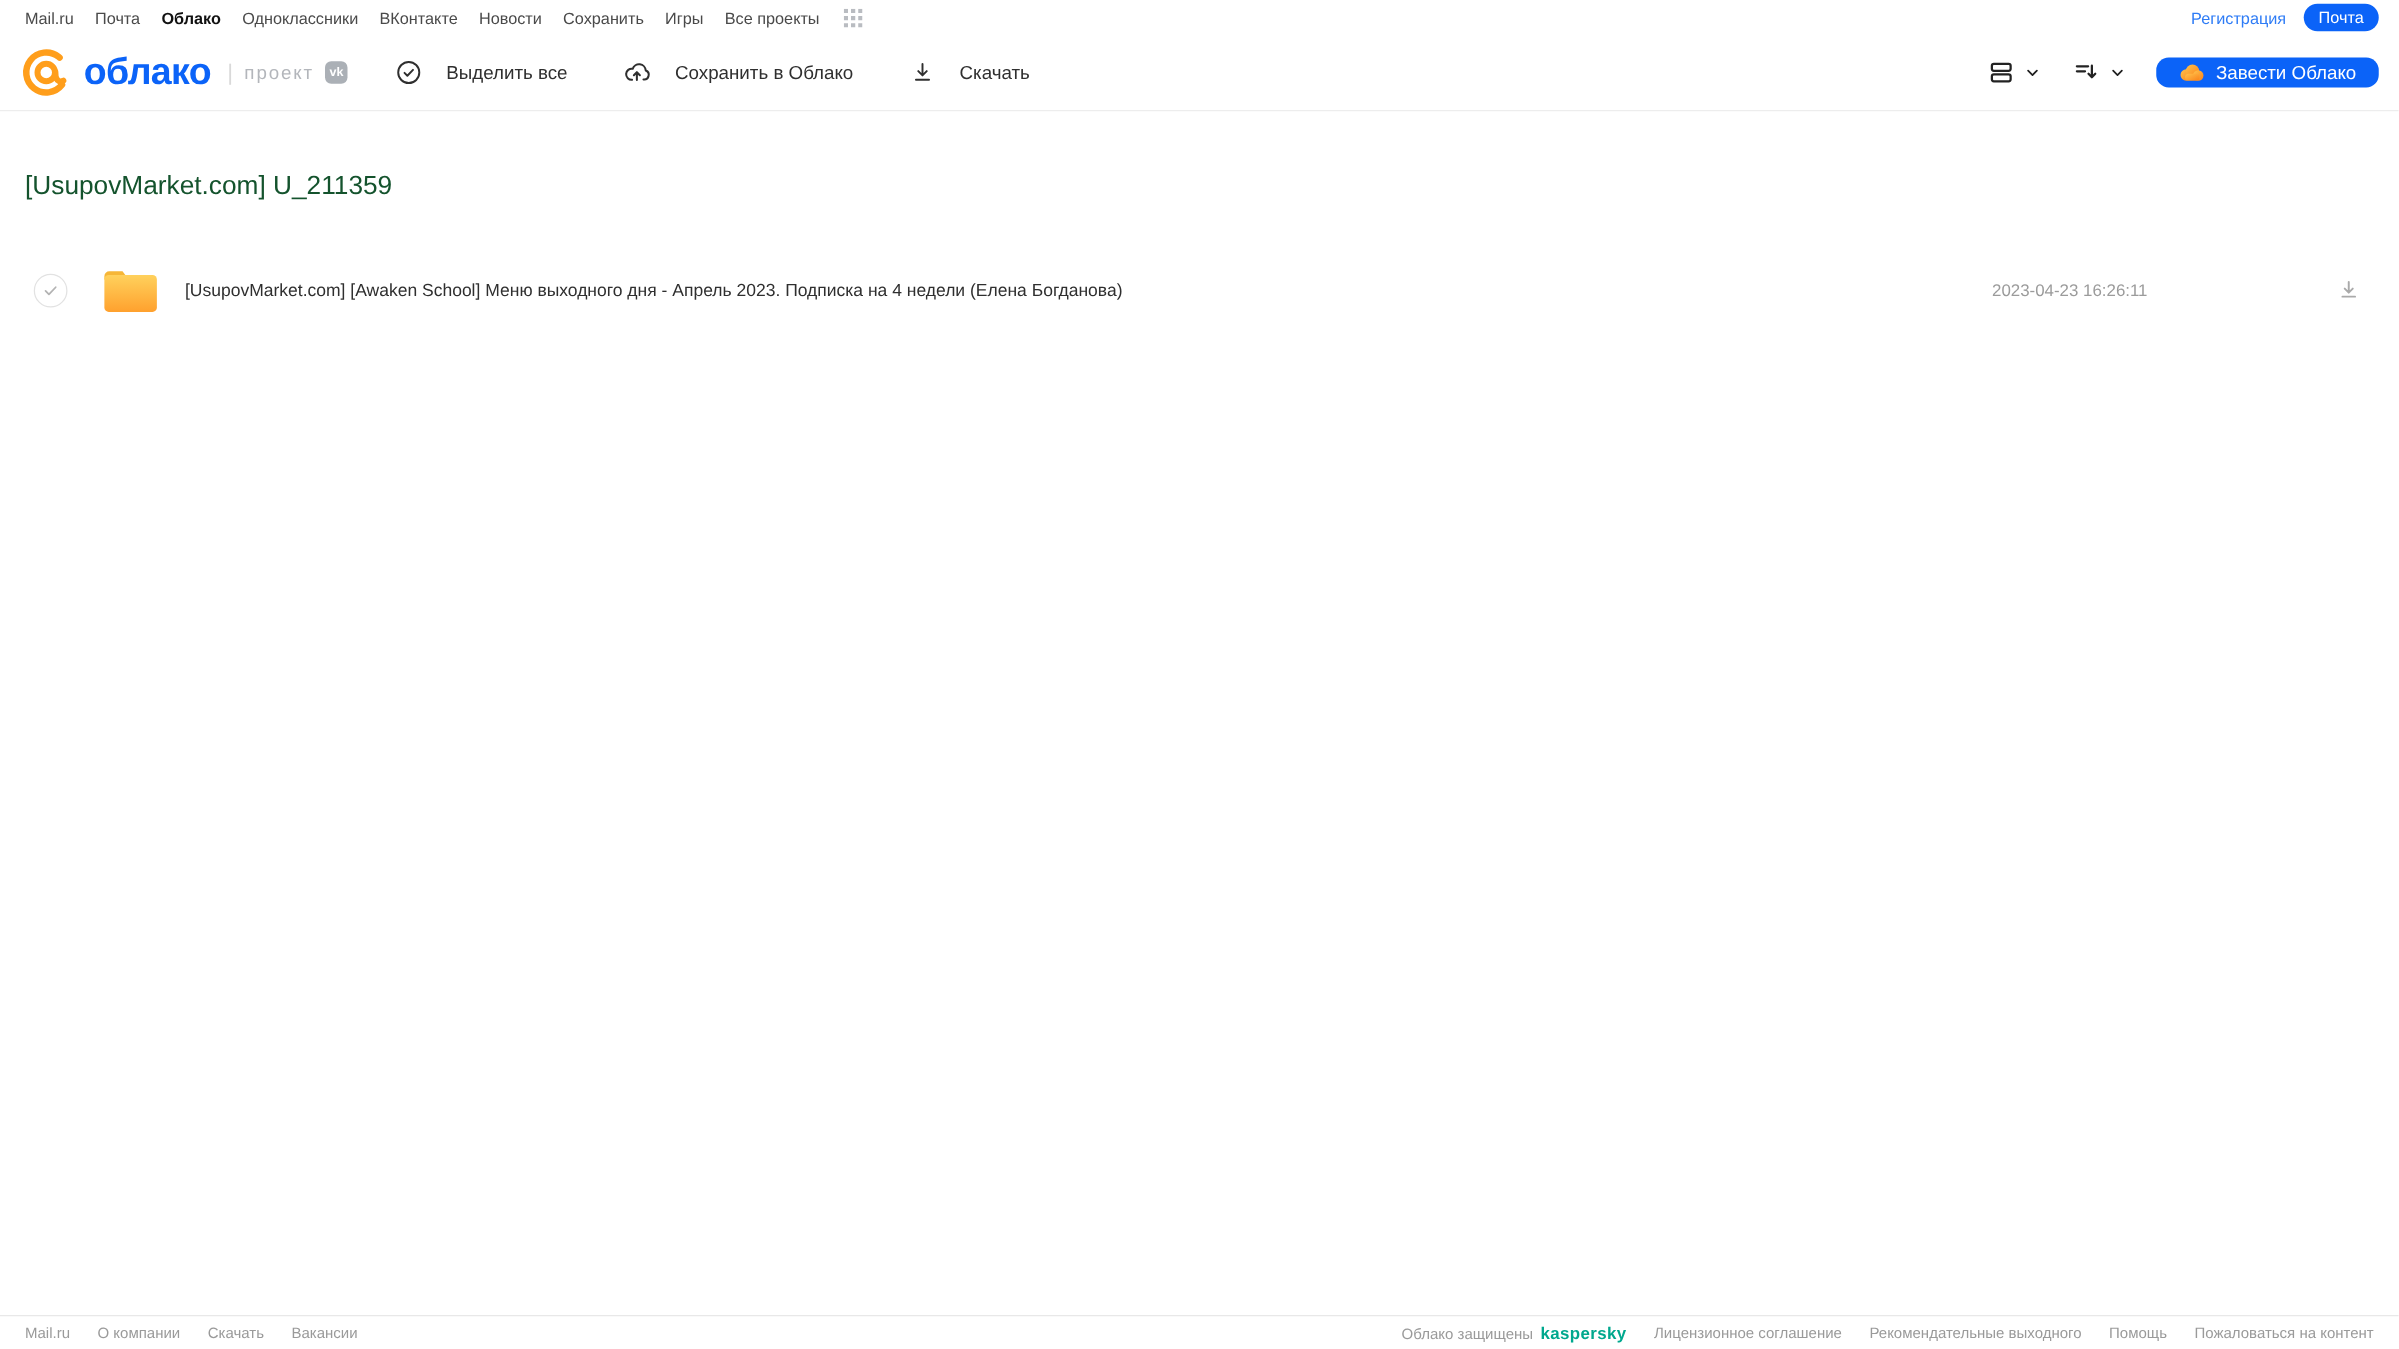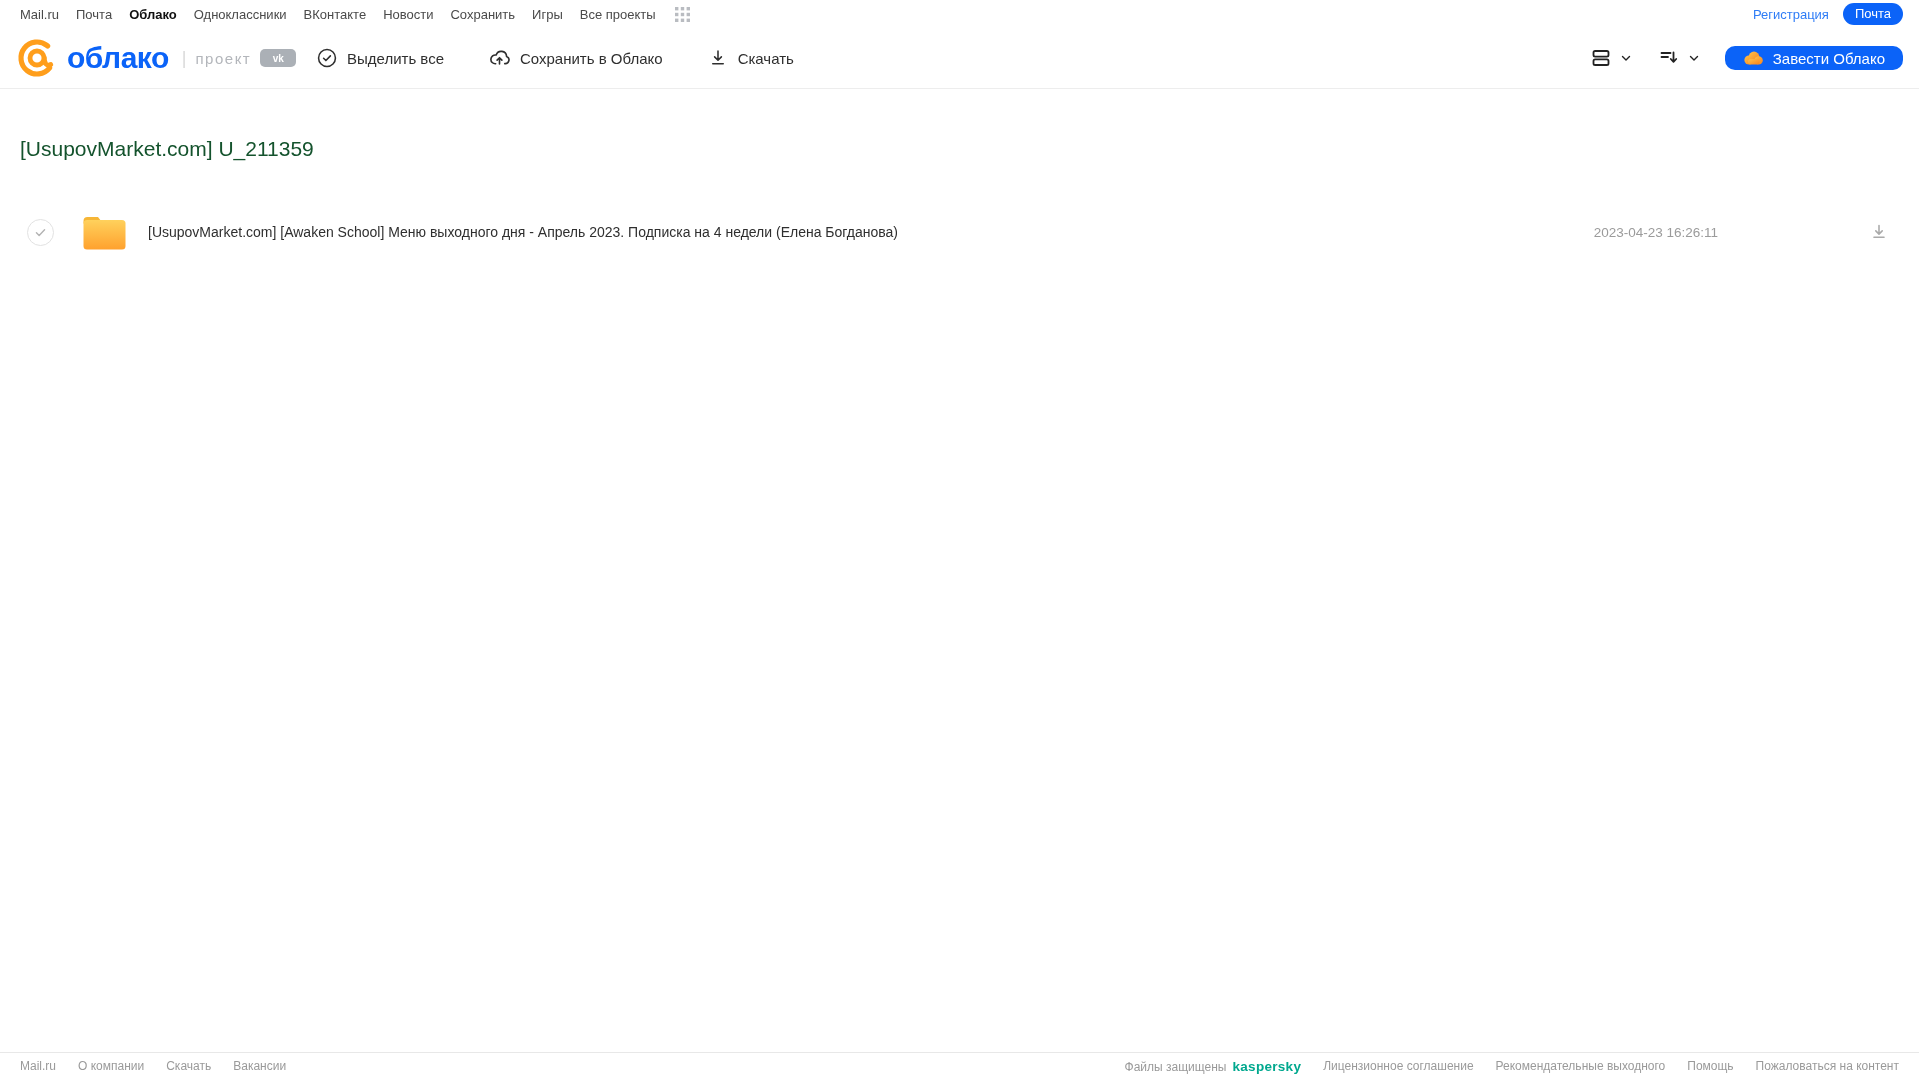--- a/index.html
+++ b/index.html
@@ -26,26 +26,26 @@
   
   .header {
     height: 61px; display: flex; align-items: center;
     padding: 0 16px; border-bottom: 1px solid #ededed;
   }
   .logo { display: flex; align-items: center; gap: 9px; width: 300px; flex: none; cursor: pointer; }
   .logo-name { font-size: 30px; font-weight: 700; color: #0b63f8; letter-spacing: -0.5px; }
   .logo-divider { color: #d9d9d9; font-size: 18px; margin-left: 4px; font-weight: 300; }
   .logo-project { color: #b3b6bb; font-size: 15px; letter-spacing: 1.5px; text-align: right; }
   .vk-badge {
-    width: 36px; height: 18px; border-radius: 5px; background: #abb0b6;
+    width: 18px; height: 18px; border-radius: 5px; background: #abb0b6;
     color: #fff; font-size: 10px; font-weight: 700;
     display: inline-flex; align-items: center; justify-content: center;
   }
   .toolbar { display: flex; align-items: center; gap: 44px; }
-  .tb-btn { display: flex; align-items: center; gap: 9px; cursor: pointer; color: #2f2f2f; font-size: 15px; white-space: nowrap; }
+  .tb-btn { display: flex; align-items: center; gap: 19px; cursor: pointer; color: #2f2f2f; font-size: 15px; white-space: nowrap; }
   .hdr-right { margin-left: auto; display: flex; align-items: center; gap: 24px; }
   .view-ctl { display: flex; align-items: center; gap: 6px; cursor: pointer; }
   .cloud-btn {
     display: flex; align-items: center; gap: 9px; cursor: pointer;
     background: #0b63f8; color: #fff; border: none; font-family: inherit;
     font-size: 15px; height: 24px; padding: 0 18px; border-radius: 10px;
   }
 
   
   .page-title {
@@ -243,21 +243,21 @@
 
   <div class="footer">
     <div class="ft-left">
       <a class="ft-link">Mail.ru</a>
       <a class="ft-link">О компании</a>
       <a class="ft-link">Скачать</a>
       <a class="ft-link">Вакансии</a>
     </div>
     <div class="ft-right">
       <span class="kasp-wrap">
-        <span>Файлы защищены</span>
+        <span>Облако защищены</span>
         <span class="kasp-logo">kaspersky</span>
       </span>
       <a class="ft-link">Лицензионное соглашение</a>
       <a class="ft-link">Рекомендательные выходного</a>
       <a class="ft-link">Помощь</a>
       <a class="ft-link">Пожаловаться на контент</a>
     </div>
   </div>
 
 </div>

